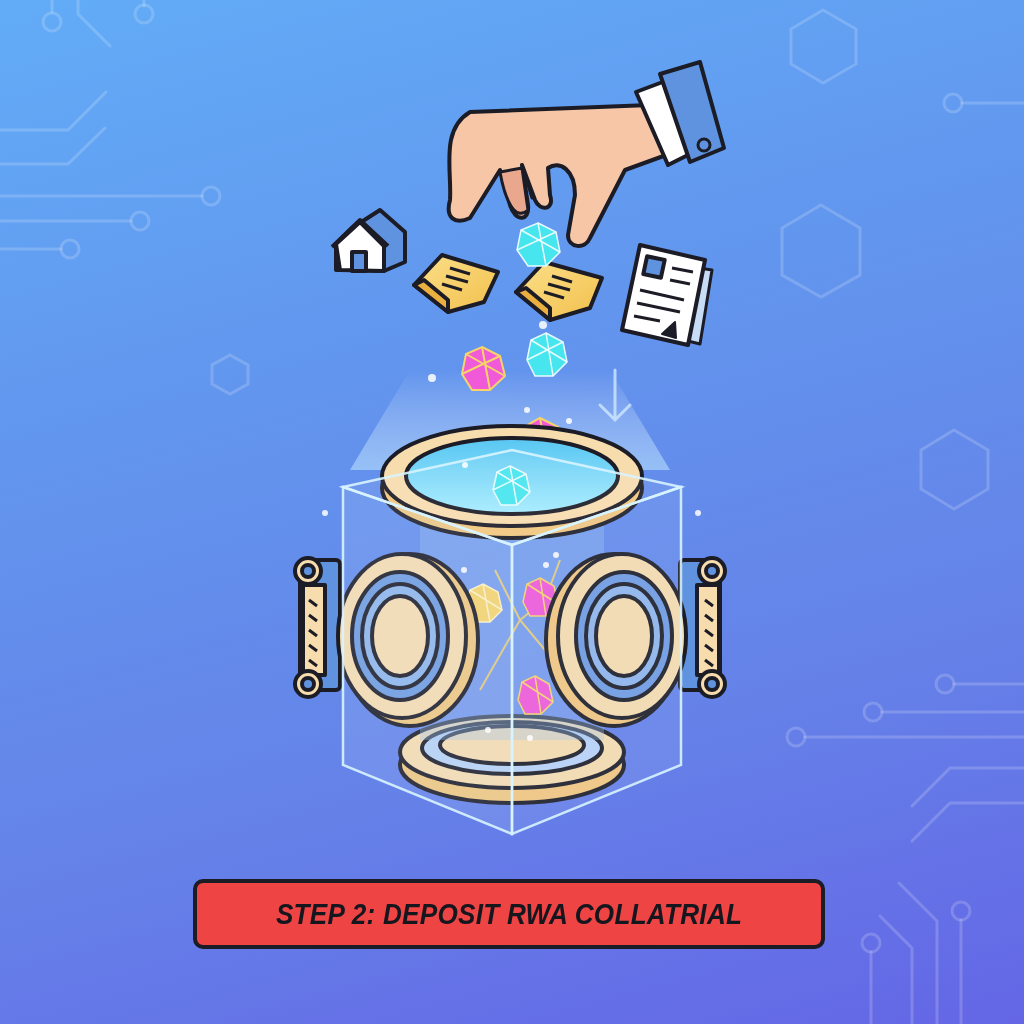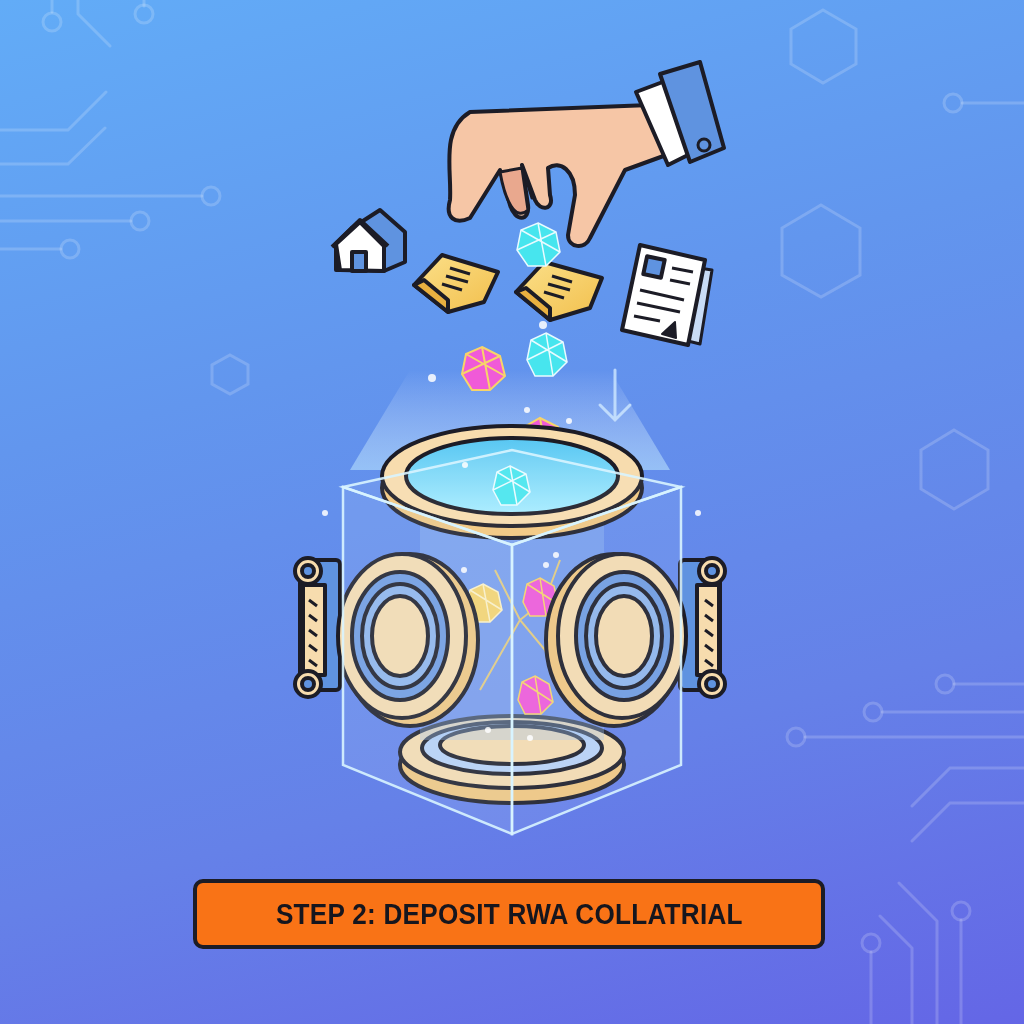--- a/index.html
+++ b/index.html
@@ -4,22 +4,22 @@
   <style>
     html, body { margin: 0; padding: 0; }
     body {
       width: 1024px; height: 1024px; overflow: hidden; position: relative;
       background: linear-gradient(165deg, #62acf7 0%, #6296ee 35%, #6581e8 70%, #6466e6 100%);
       font-family: "Liberation Sans", sans-serif;
     }
     .layer { position: absolute; left: 0; top: 0; width: 1024px; height: 1024px; }
     .caption {
       position: absolute; left: 193px; top: 879px; width: 632px; height: 70px;
-      background: #f97316; border: 4px solid #1c1c26; border-radius: 10px;
-      box-sizing: border-box; display: flex; align-items: center; justify-content: center;
+      background: #ef4444; border: 4px solid #1c1c26; border-radius: 10px;
+      box-sizing: border-box; display: flex; align-items: center; justify-content: center; font-style: italic;
     }
     .caption-text {
       font-family: "Liberation Sans", sans-serif; font-weight: 700; font-size: 29px;
       letter-spacing: 0.3px; color: #16161e; transform: scaleX(0.9);
     }
   </style>
 </head>
 <body>
 
 <svg class="layer" viewBox="0 0 1024 1024">

